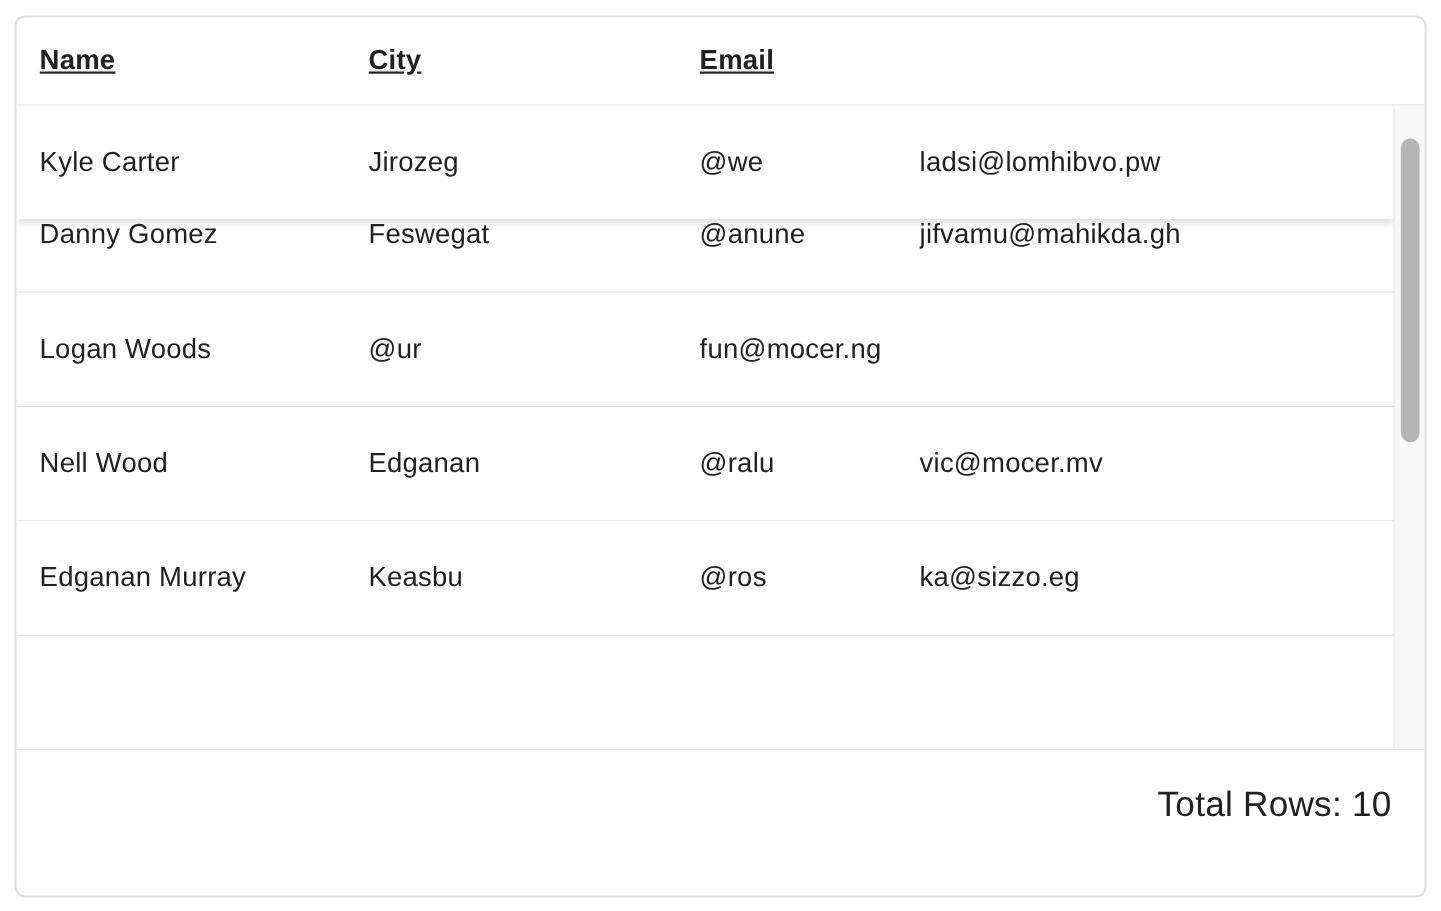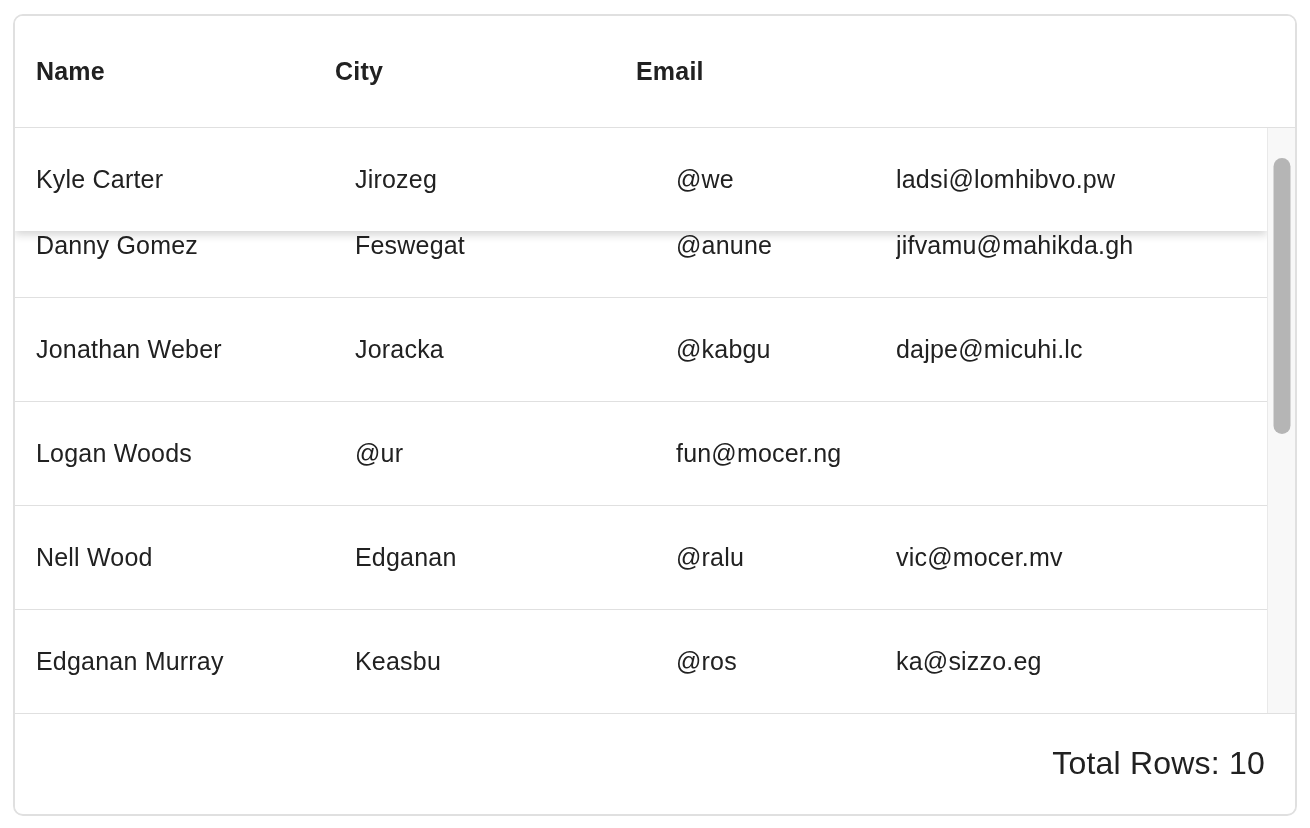--- a/index.html
+++ b/index.html
@@ -19,44 +19,44 @@
     border-radius: 10px;
     overflow: hidden;
   }
   .grid-row {
     display: grid;
     grid-template-columns: 299px 301px 200px 1fr;
     align-items: center;
     padding-left: 21px;
   }
   .thead {
-    height: 112px;
+    height: 80px;
     border-bottom: 1px solid #e0e0e0;
     font-size: 25px;
     font-weight: 700;
     letter-spacing: 0.2px;
     background: #ffffff;
+    text-decoration: underline;
   }
   .tbody {
     position: relative;
     height: 585px;
     overflow: hidden;
     background: #ffffff;
   }
   .rows-scrolled {
     margin-top: 66px;
     margin-right: 28px;
   }
   .trow {
     height: 104px;
     border-bottom: 1px solid #e0e0e0;
     font-size: 25px;
     letter-spacing: 0.2px;
     background: #ffffff;
-    gap: 20px;
   }
   .trow-pinned {
     position: absolute;
     top: 0; left: 0; right: 28px;
     height: 103px;
     z-index: 2;
     border-bottom: none;
     box-shadow: 0 4px 8px rgba(34,34,34,0.18);
   }
   .cell {
@@ -106,26 +106,20 @@
   <div class="tbody">
 
     <div class="rows-scrolled">
   <div class="grid-row trow">
     <div class="cell">Danny Gomez</div>
     <div class="cell">Feswegat</div>
     <div class="cell">@anune</div>
     <div class="cell">jifvamu@mahikda.gh</div>
   </div>
 
-  <div class="grid-row trow">
-    <div class="cell">Jonathan Weber</div>
-    <div class="cell">Joracka</div>
-    <div class="cell">@kabgu</div>
-    <div class="cell">dajpe@micuhi.lc</div>
-  </div>
 
   <div class="grid-row trow">
     <div class="cell">Logan Woods</div>
     <div class="cell">@ur</div>
     <div class="cell">fun@mocer.ng</div>
   </div>
 
   <div class="grid-row trow">
     <div class="cell">Nell Wood</div>
     <div class="cell">Edganan</div>

